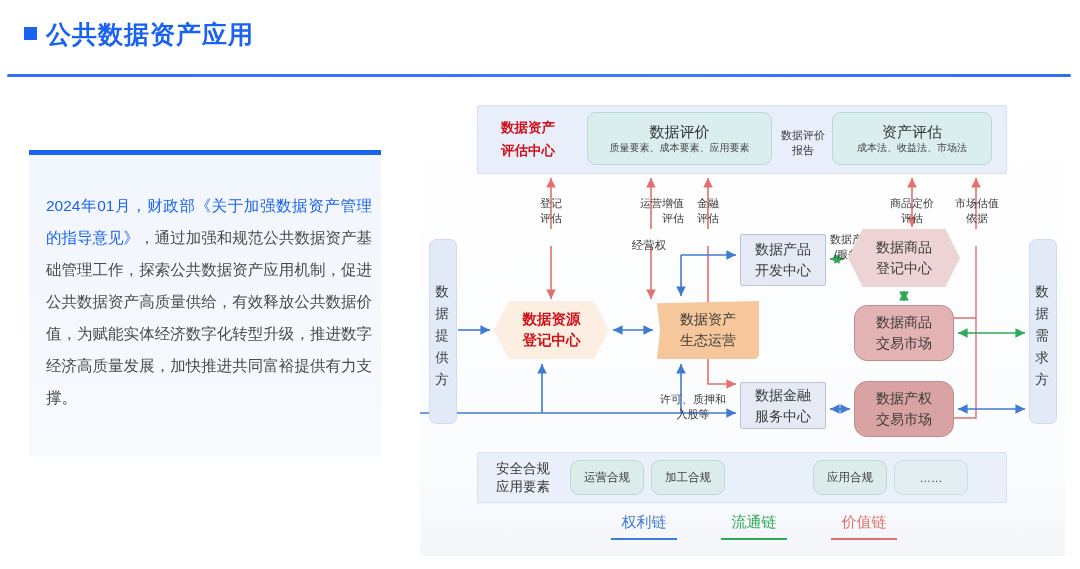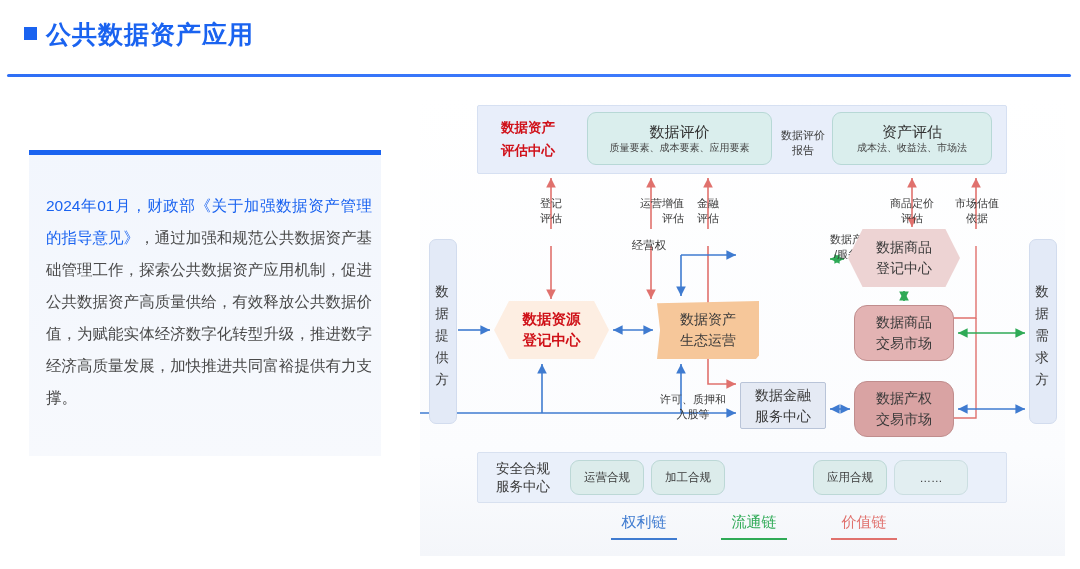--- a/index.html
+++ b/index.html
@@ -287,20 +287,24 @@
 登记中心</div>
   </div>
 
   <div class="node" id="node-eco-op">
     <div class="txt" style="white-space:pre-line">数据资产
 生态运营</div>
   </div>
 
   <div class="alabel" style="left:200px;top:142px;width:58px;font-size:11.5px;">经营权</div>
 
+  <div class="node boxy" id="node-prod-dev">
+    <div style="white-space:pre-line">数据产品
+开发中心</div>
+  </div>
 
   <div class="alabel" style="left:409px;top:136px;width:46px;">数据产品
 /服务等</div>
 
   <div class="node hexo" id="node-goods-reg">
     <div class="hexfill"></div>
     <div class="txt" style="white-space:pre-line">数据商品
 登记中心</div>
   </div>
 
@@ -317,21 +321,21 @@
 服务中心</div>
   </div>
 
   <div class="node market" id="node-right-mkt">
     <div style="white-space:pre-line">数据产权
 交易市场</div>
   </div>
 
   <div id="bot-band"></div>
   <div id="sec-label" style="white-space:pre-line">安全合规
-服务中心</div>
+应用要素</div>
   <div class="cpill" style="left:231px;width:72px;">
       <span>加工合规</span>
     </div>
   <div class="cpill" style="left:150px;width:72px;">
       <span>运营合规</span>
     </div>
   <div class="cpill" style="left:393px;width:72px;">
       <span>应用合规</span>
     </div>
   <div class="cpill" style="left:474px;width:72px;background:#e2eef1;border-color:#cbdee1;">

